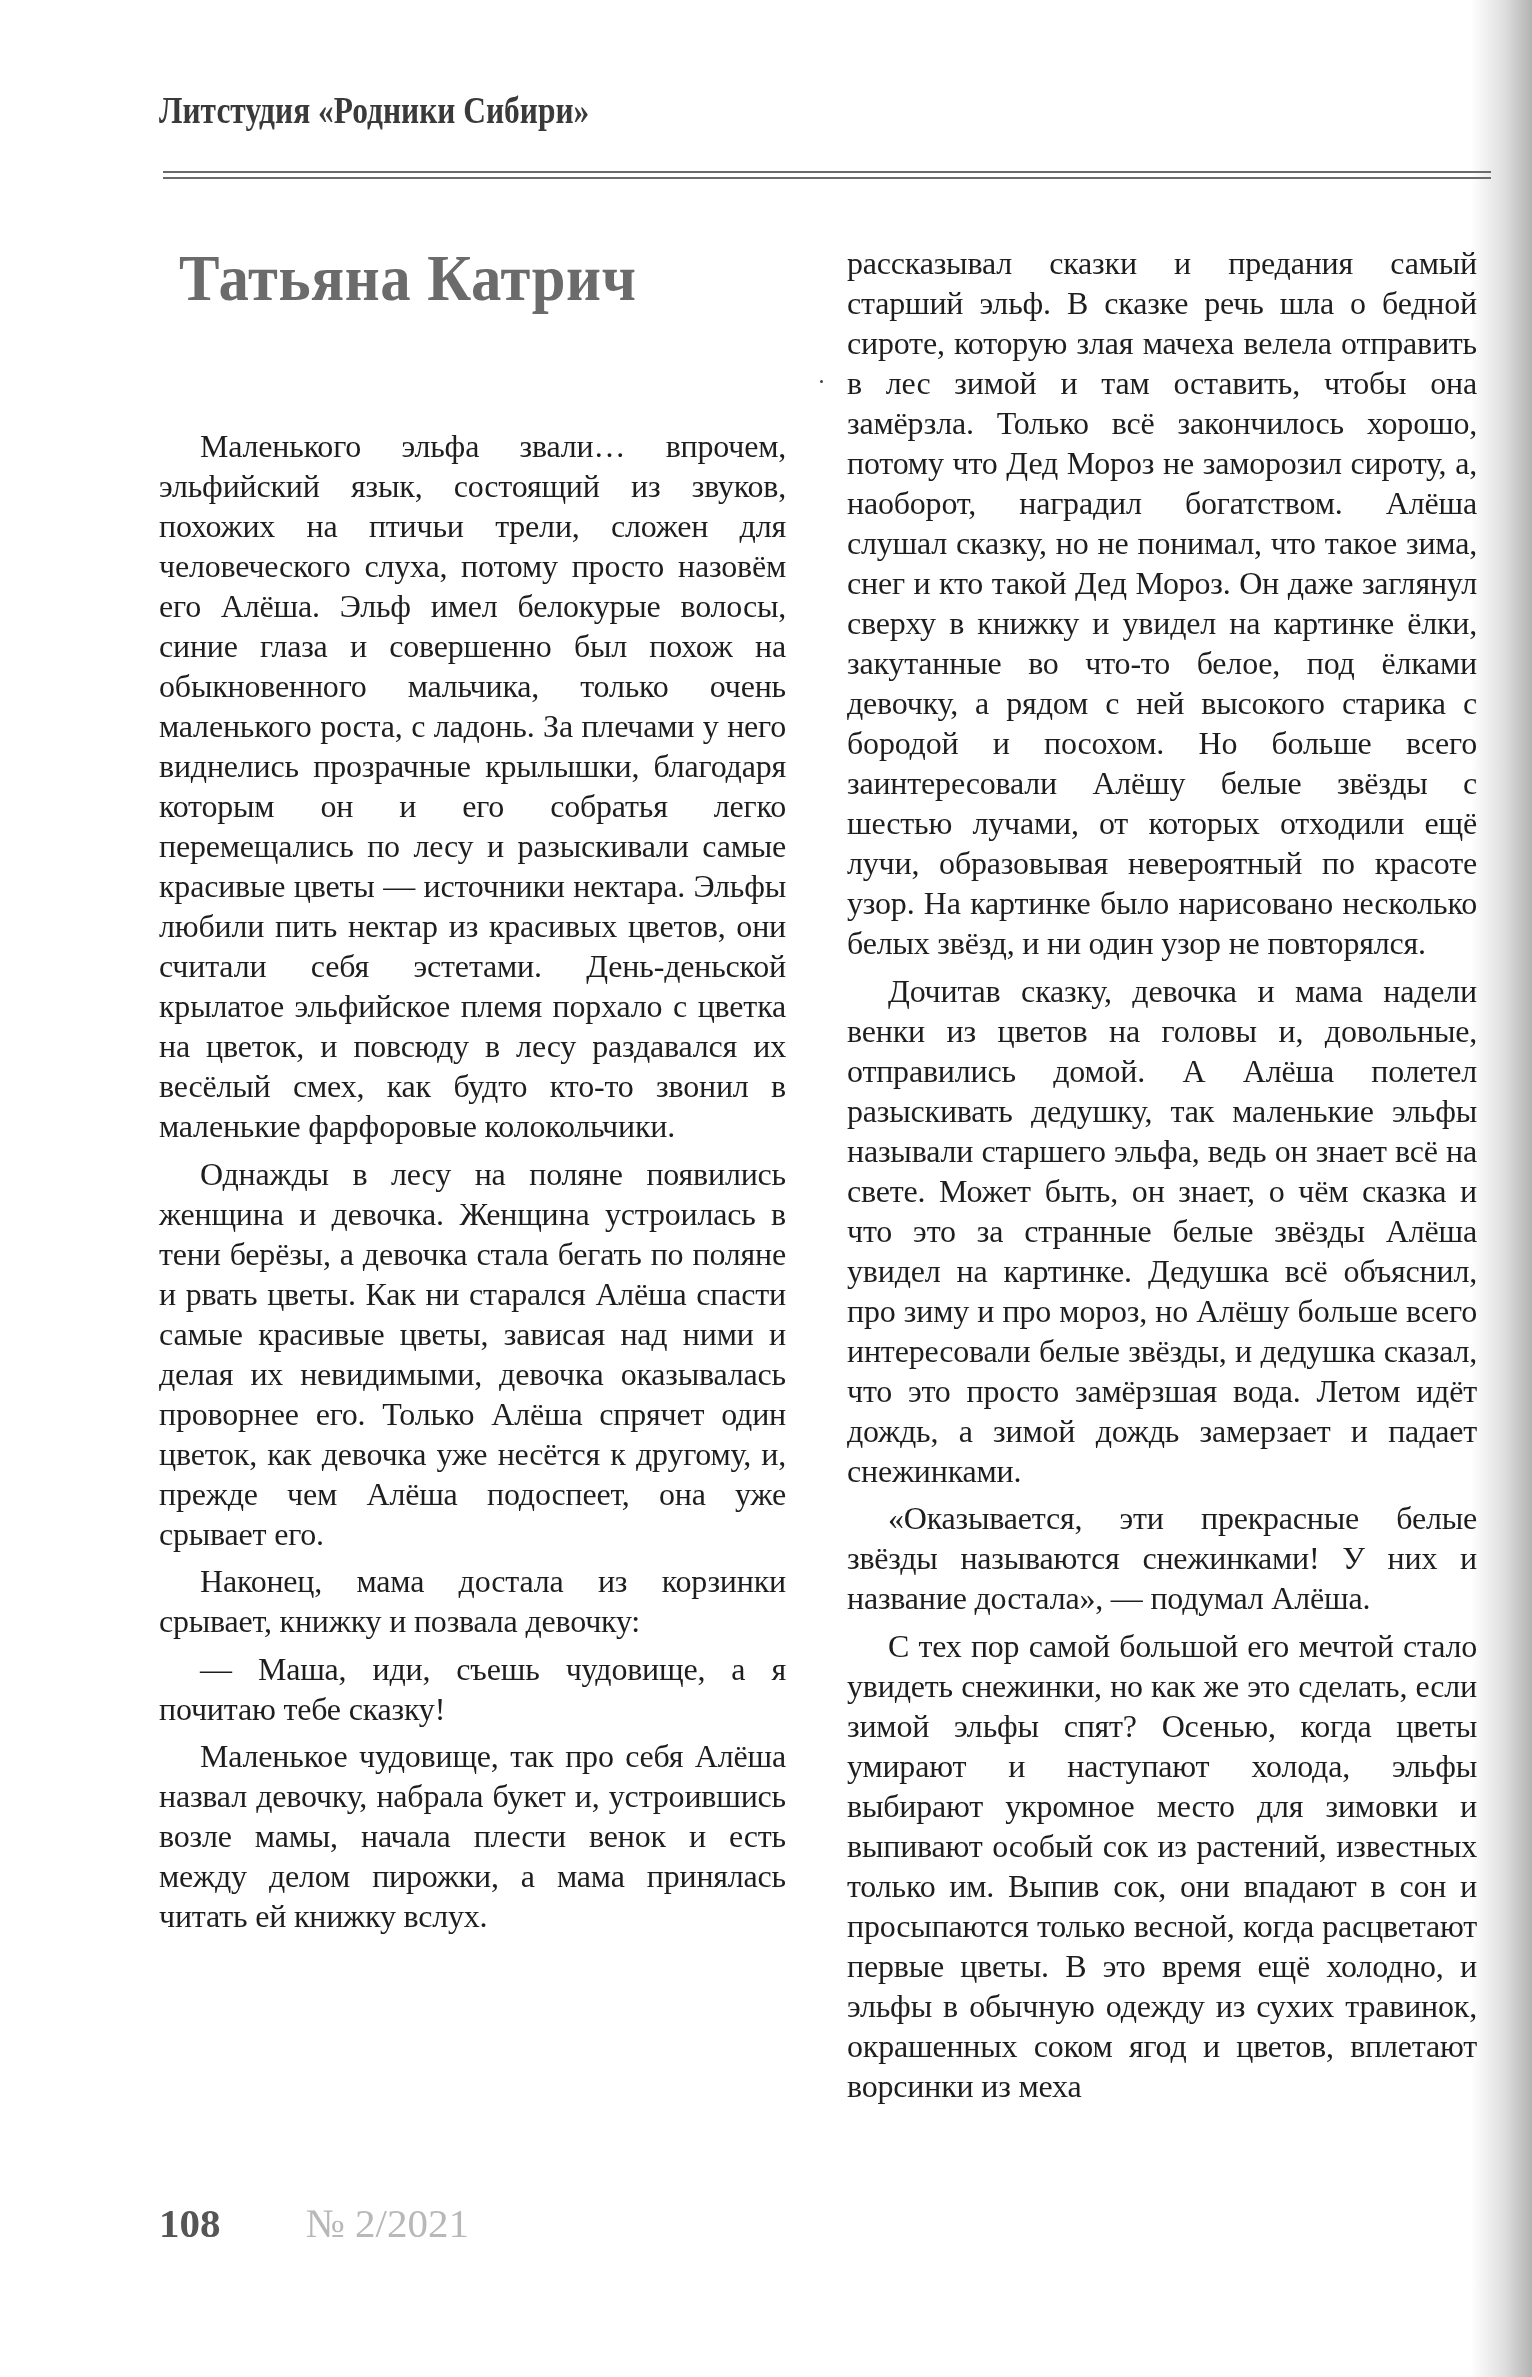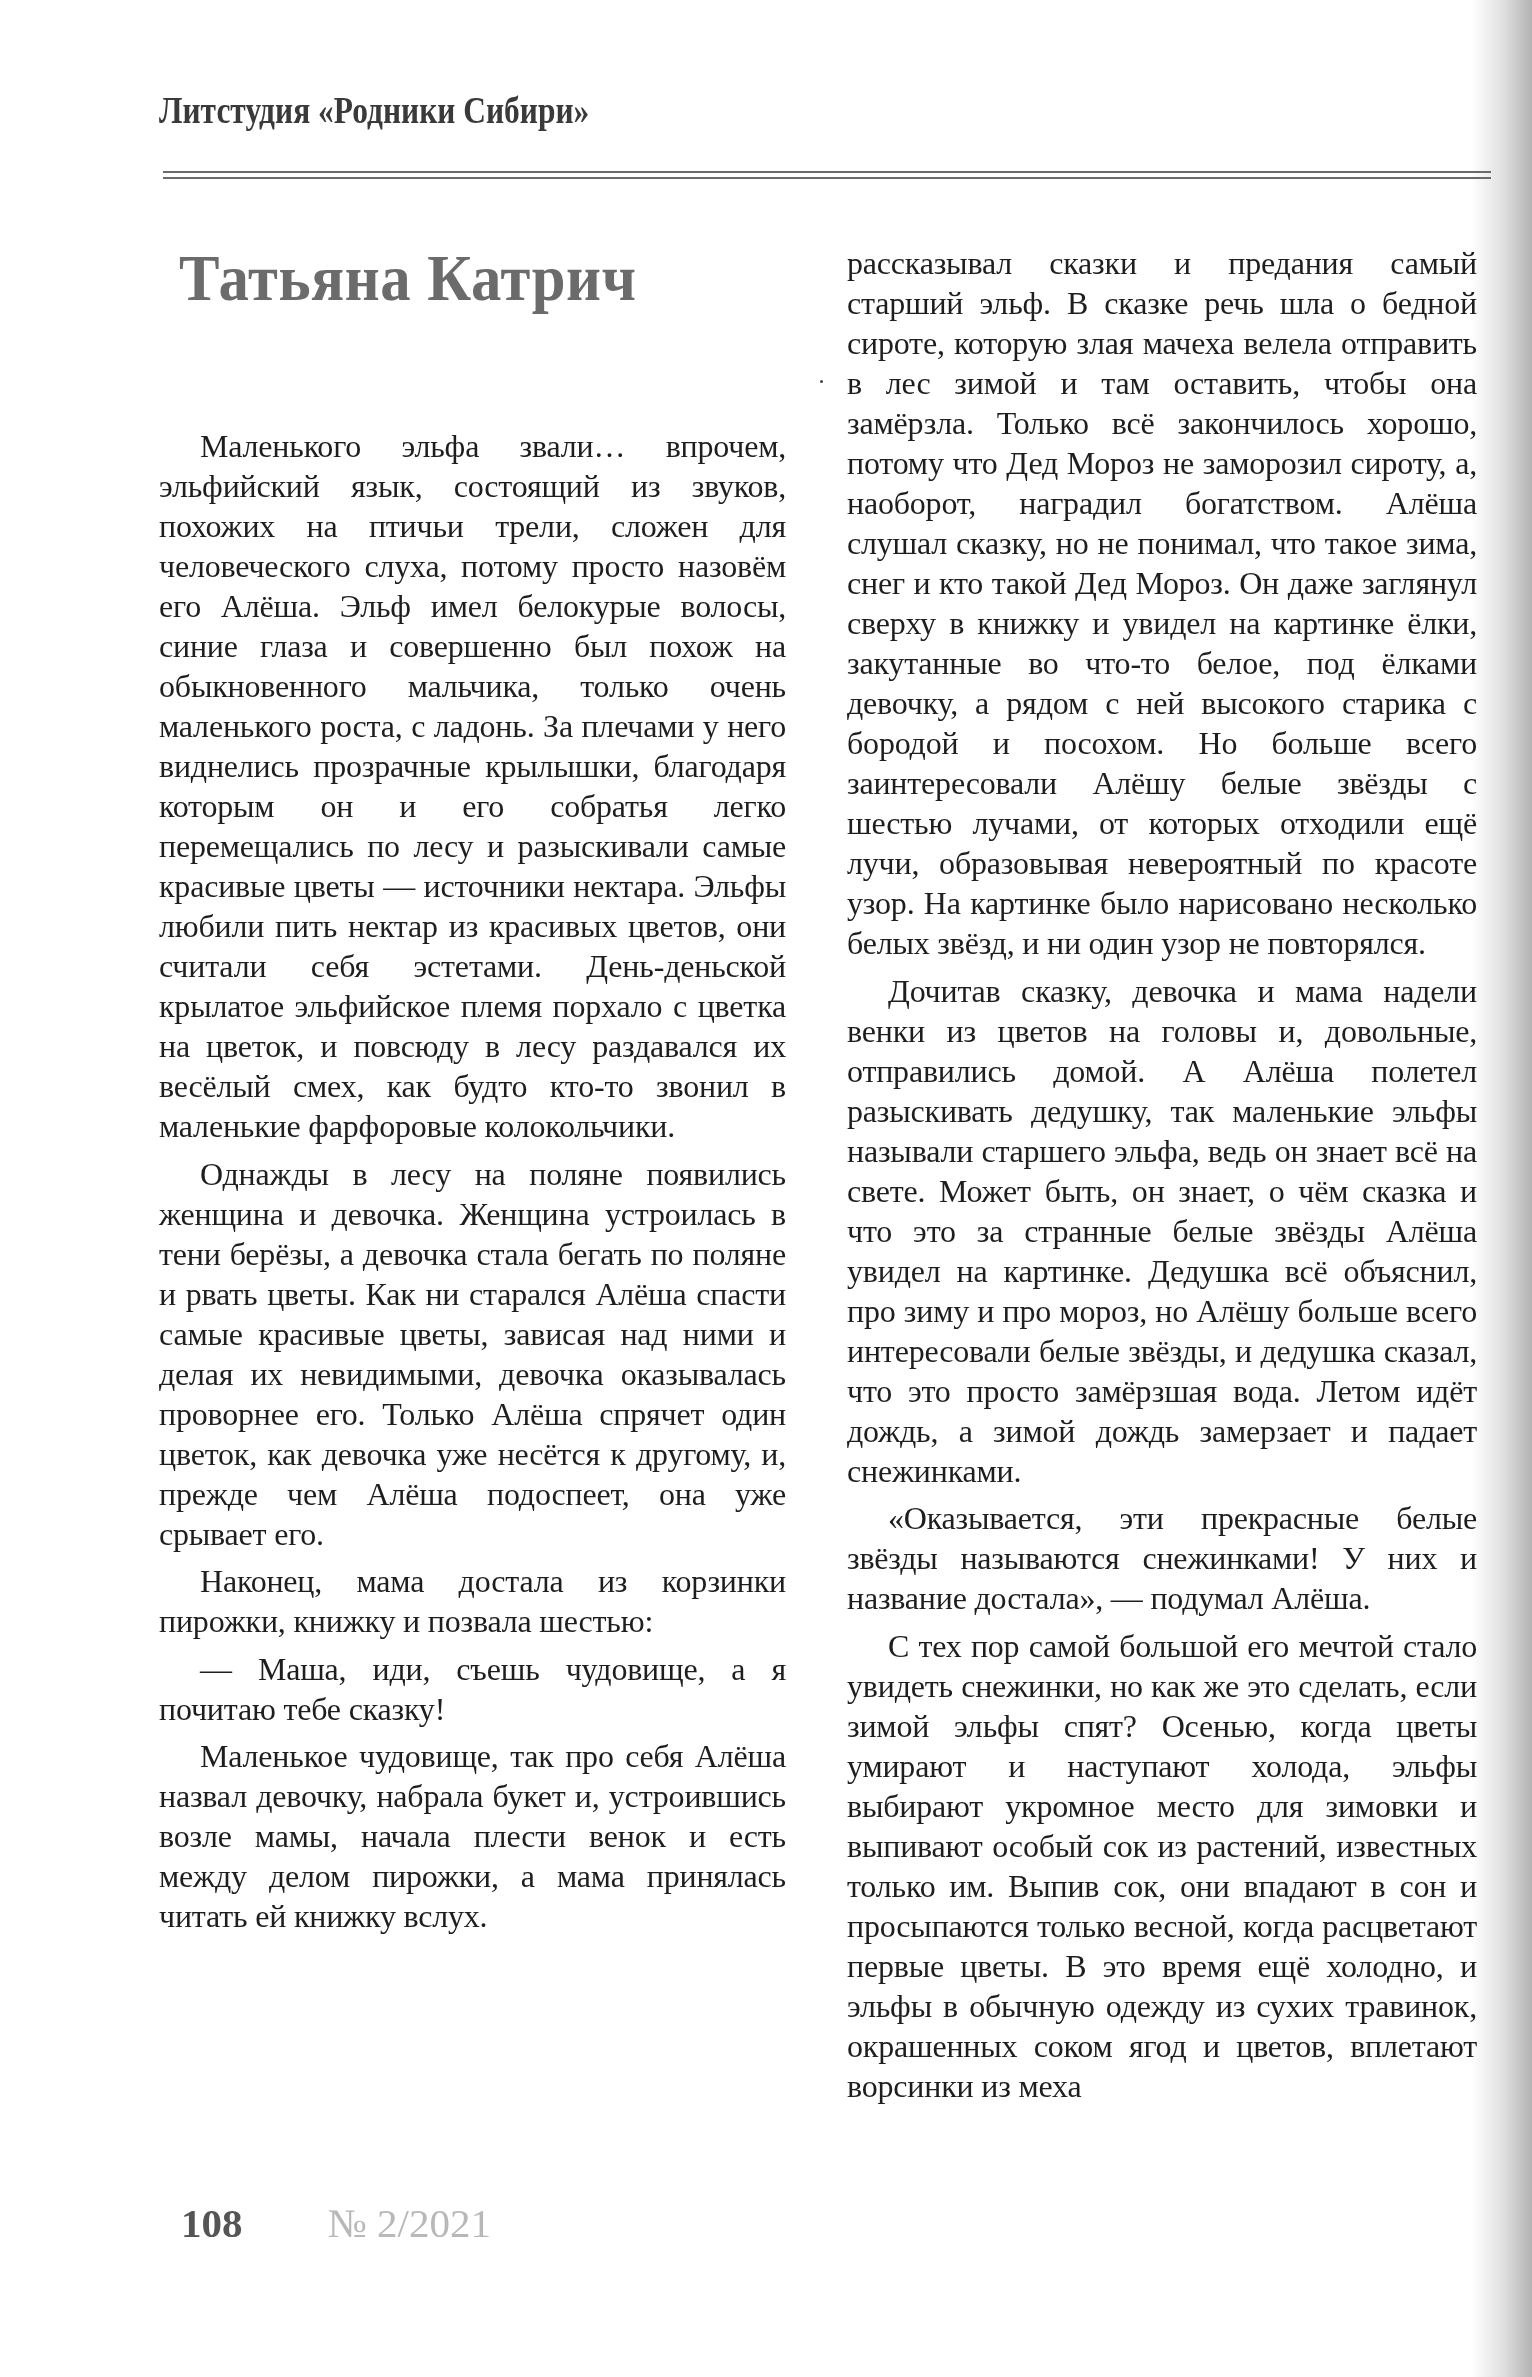--- a/index.html
+++ b/index.html
@@ -35,41 +35,41 @@
   .col p.last-line-justify { text-align-last: left; }
   .title-block { position: absolute; left: 159px; width: 627px; top: 237px; text-align: left; }
   .author {
     font-size: 66px; font-weight: bold; color: #6b6b6b; letter-spacing: 0.7px;
     transform: scaleX(0.92); display: inline-block; line-height: 81px;
   }
   .story-title {
     font-size: 45px; font-weight: bold; color: #1a1a1a; margin-top: 8.1px;
     transform: scaleX(0.92); display: inline-block; line-height: 54px;
   }
-  .footer { position: absolute; left: 159px; top: 2199px; font-size: 41px; margin-left: 22px; }
+  .footer { position: absolute; left: 159px; top: 2199px; font-size: 41px; }
   .page-num { font-weight: bold; color: #555555; }
   .issue { color: #b8b8b8; margin-left: 75px; }
   .speck { position: absolute; width: 3.4px; height: 3.4px; border-radius: 50%; background: #444; }
 </style>
 </head>
 <body>
 
 <div class="edge-shadow"></div>
 
 <div class="running-head">Литстудия «Родники Сибири»</div>
 <div class="rule"></div>
 
 <div class="title-block">
   <div><span class="author">Татьяна Катрич</span></div>
 </div>
 
 <div class="col col-left">
   <p>Маленького эльфа звали… впрочем, эльфийский язык, состоящий из звуков, похожих на птичьи трели, сложен для человеческого слуха, потому просто назовём его Алёша. Эльф имел белокурые волосы, синие глаза и совершенно был похож на обыкновенного мальчика, только очень маленького роста, с ладонь. За плечами у него виднелись прозрачные крылышки, благодаря которым он и его собратья легко перемещались по лесу и разыскивали самые красивые цветы — источники нектара. Эльфы любили пить нектар из красивых цветов, они считали себя эстетами. День-деньской крылатое эльфийское племя порхало с цветка на цветок, и повсюду в лесу раздавался их весёлый смех, как будто кто-то звонил в маленькие фарфоровые колокольчики.</p>
   <p>Однажды в лесу на поляне появились женщина и девочка. Женщина устроилась в тени берёзы, а девочка стала бегать по поляне и рвать цветы. Как ни старался Алёша спасти самые красивые цветы, зависая над ними и делая их невидимыми, девочка оказывалась проворнее его. Только Алёша спрячет один цветок, как девочка уже несётся к другому, и, прежде чем Алёша подоспеет, она уже срывает его.</p>
-  <p>Наконец, мама достала из корзинки пирожки, книжку и позвала шестью:</p>
+  <p>Наконец, мама достала из корзинки срывает, книжку и позвала девочку:</p>
   <p>— Маша, иди, съешь чудовище, а я почитаю тебе сказку!</p>
   <p>Маленькое чудовище, так про себя Алёша назвал девочку, набрала букет и, устроившись возле мамы, начала плести венок и есть между делом пирожки, а мама принялась читать ей книжку вслух.</p>
 </div>
 
 <div class="col col-right">
   <p class="cont">рассказывал сказки и предания самый старший эльф. В сказке речь шла о бедной сироте, которую злая мачеха велела отправить в лес зимой и там оставить, чтобы она замёрзла. Только всё закончилось хорошо, потому что Дед Мороз не заморозил сироту, а, наоборот, наградил богатством. Алёша слушал сказку, но не понимал, что такое зима, снег и кто такой Дед Мороз. Он даже заглянул сверху в книжку и увидел на картинке ёлки, закутанные во что-то белое, под ёлками девочку, а рядом с ней высокого старика с бородой и посохом. Но больше всего заинтересовали Алёшу белые звёзды с шестью лучами, от которых отходили ещё лучи, образовывая невероятный по красоте узор. На картинке было нарисовано несколько белых звёзд, и ни один узор не повторялся.</p>
   <p>Дочитав сказку, девочка и мама надели венки из цветов на головы и, довольные, отправились домой. А Алёша полетел разыскивать дедушку, так маленькие эльфы называли старшего эльфа, ведь он знает всё на свете. Может быть, он знает, о чём сказка и что это за странные белые звёзды Алёша увидел на картинке. Дедушка всё объяснил, про зиму и про мороз, но Алёшу больше всего интересовали белые звёзды, и дедушка сказал, что это просто замёрзшая вода. Летом идёт дождь, а зимой дождь замерзает и падает снежинками.</p>
   <p>«Оказывается, эти прекрасные белые звёзды называются снежинками! У них и название достала», — подумал Алёша.</p>
   <p>С тех пор самой большой его мечтой стало увидеть снежинки, но как же это сделать, если зимой эльфы спят? Осенью, когда цветы умирают и наступают холода, эльфы выбирают укромное место для зимовки и выпивают особый сок из растений, известных только им. Выпив сок, они впадают в сон и просыпаются только весной, когда расцветают первые цветы. В это время ещё холодно, и эльфы в обычную одежду из сухих травинок, окрашенных соком ягод и цветов, вплетают ворсинки из меха</p>
 </div>

